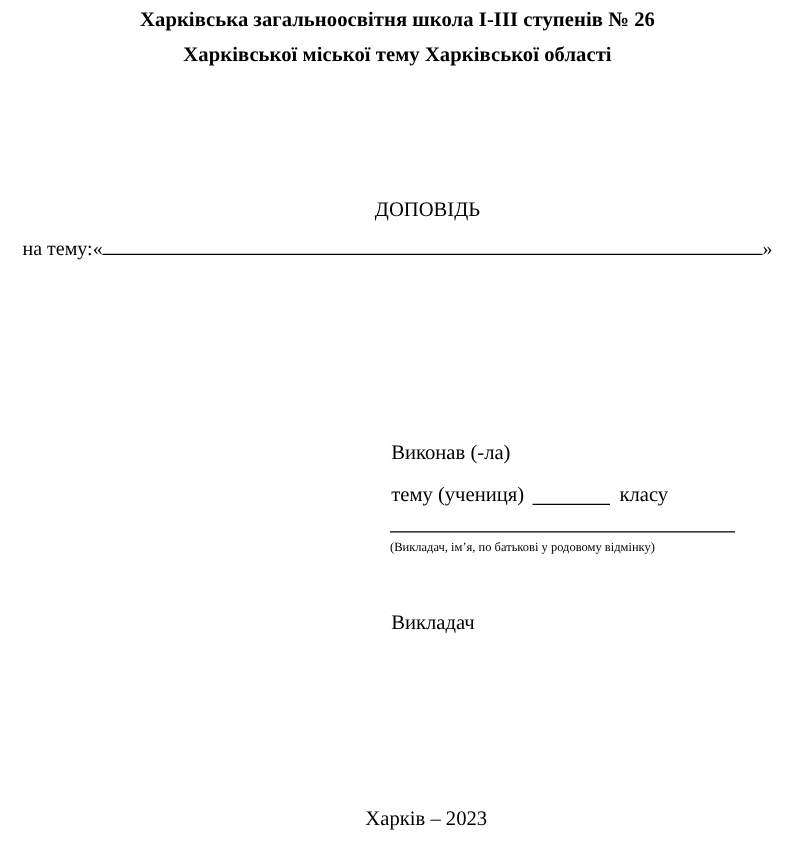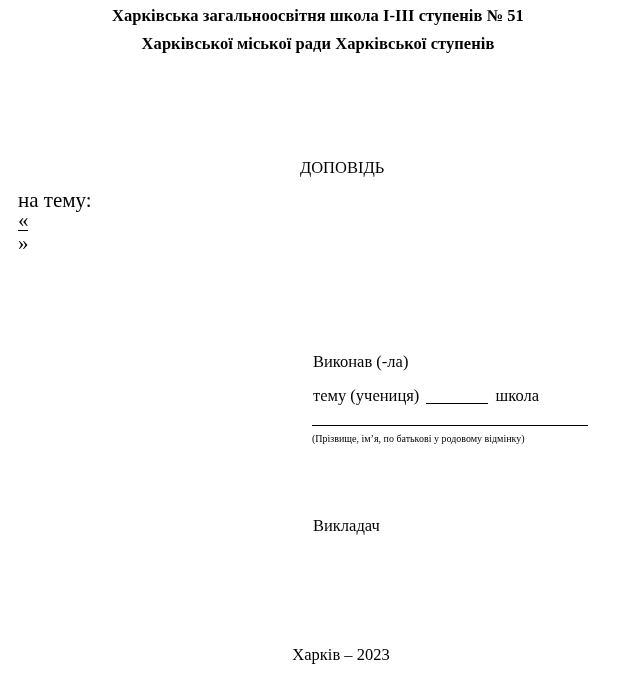--- a/index.html
+++ b/index.html
@@ -54,23 +54,22 @@
   }
 
   
   .topic-row {
     position: absolute;
     top: 190px;
     left: 18px;
     width: 600px;
     display: flex;
     align-items: baseline;
-    font-size: 21px;
+    font-size: 16px;
     line-height: 20px;
-    flex-direction: column;
   }
   .topic-label {
     white-space: nowrap;
     flex: 0 0 auto;
   }
   .topic-quote-open,
   .topic-quote-close {
     flex: 0 0 auto;
     white-space: pre;
   }
@@ -83,21 +82,21 @@
   }
 
   
   .block-right {
     position: absolute;
     left: 313px;
     width: 300px;
     font-size: 16.5px;
   }
   .author-block { top: 345px; }
-  .teacher-block { top: 509px; }
+  .teacher-block { top: 481px; }
 
   .block-line {
     line-height: 34px;
     white-space: nowrap;
   }
 
   .blank-inline {
     display: inline-block;
     width: 62px;
     border-bottom: 1.4px solid #000;
@@ -135,44 +134,44 @@
     line-height: 22px;
     margin-left: 23px;
   }
 </style>
 </head>
 <body>
 
 <div class="page">
 
   <div class="header">
-    <div class="header-line">Харківська загальноосвітня школа I-III ступенів № 51</div>
-    <div class="header-line">Харківської міської ради Харківської ступенів</div>
+    <div class="header-line">Харківська загальноосвітня школа I-III ступенів № 26</div>
+    <div class="header-line">Харківської міської тему Харківської області</div>
   </div>
 
   <div class="doc-type">ДОПОВІДЬ</div>
 
   <div class="topic-row">
     <span class="topic-label">на тему: </span>
     <span class="topic-quote-open">«</span>
     <span class="topic-rule"></span>
     <span class="topic-quote-close">»</span>
   </div>
 
   <div class="block-right author-block">
     <div class="block-line">Виконав (-ла)</div>
     <div class="block-line">
       <span>тему (учениця)</span>
       <span class="blank-inline"></span>
-      <span>школа</span>
+      <span>класу</span>
     </div>
   </div>
 
   <div class="name-rule"></div>
-  <div class="name-caption">(Прізвище, ім’я, по батькові у родовому відмінку)</div>
+  <div class="name-caption">(Викладач, ім’я, по батькові у родовому відмінку)</div>
 
   <div class="block-right teacher-block">
     <div class="block-line">Викладач</div>
   </div>
 
   <div class="footer">Харків – 2023</div>
 
 </div>
 
 </body></html>

